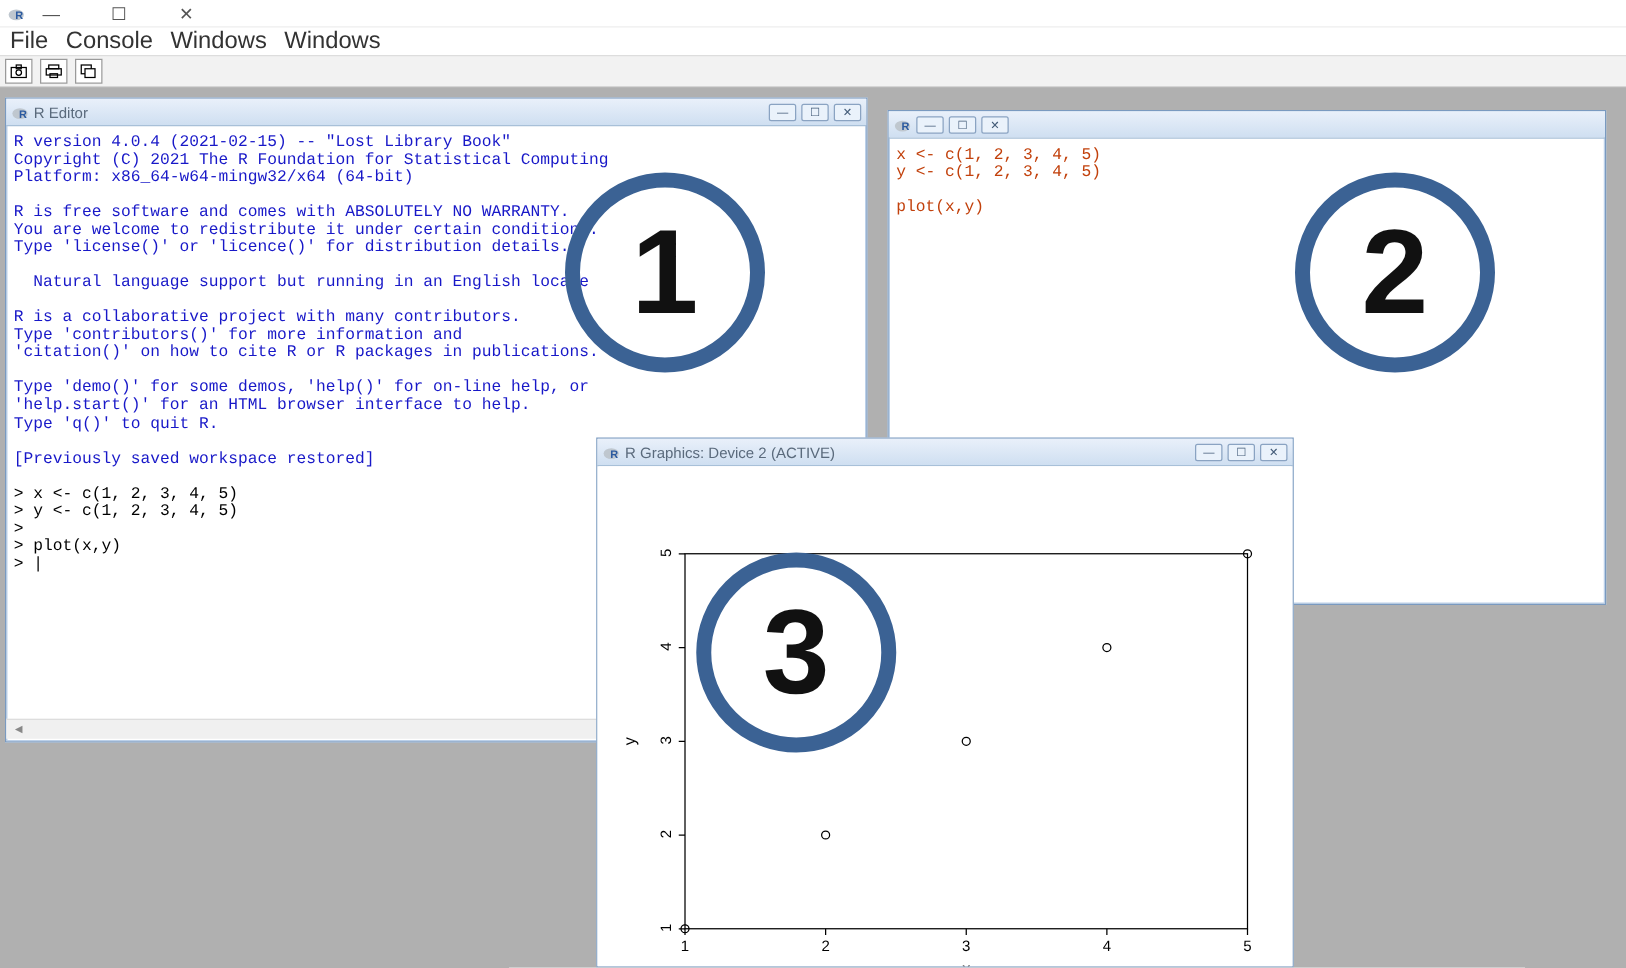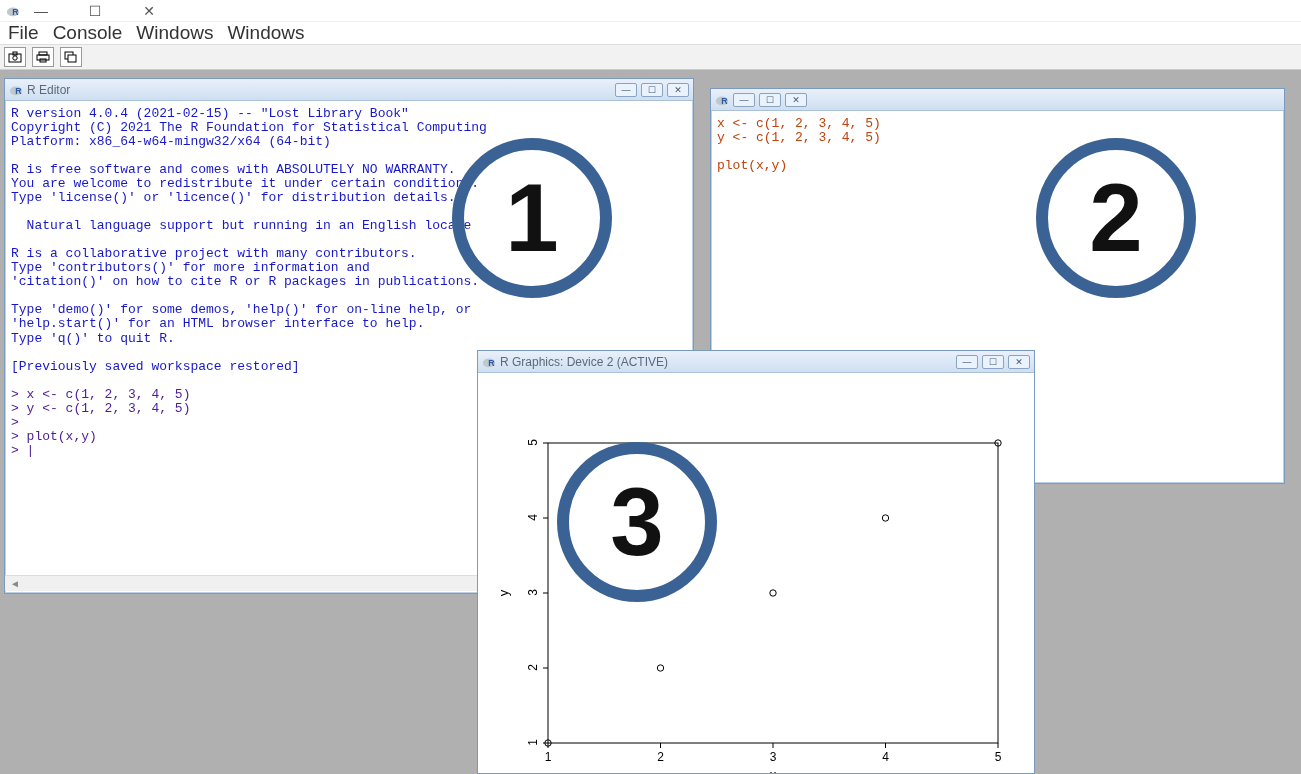--- a/index.html
+++ b/index.html
@@ -93,21 +93,21 @@
   }
   .childbody {
     padding:6px;
     font-family: "Courier New", monospace;
     font-size: 13px;
     line-height: 1.08;
     white-space: pre;
     overflow:auto;
     color:#1818c8;
   }
-  .childbody .red { color:#4c1d95; }
+  .childbody .red { color:#000000; }
   .scrollbar-h {
     height:16px;
     background:#f0f0f0;
     border-top:1px solid #ddd;
     display:flex;
     align-items:center;
     padding:0 2px;
   }
   .scrollbar-h .arrow {
     width:16px; height:14px;

